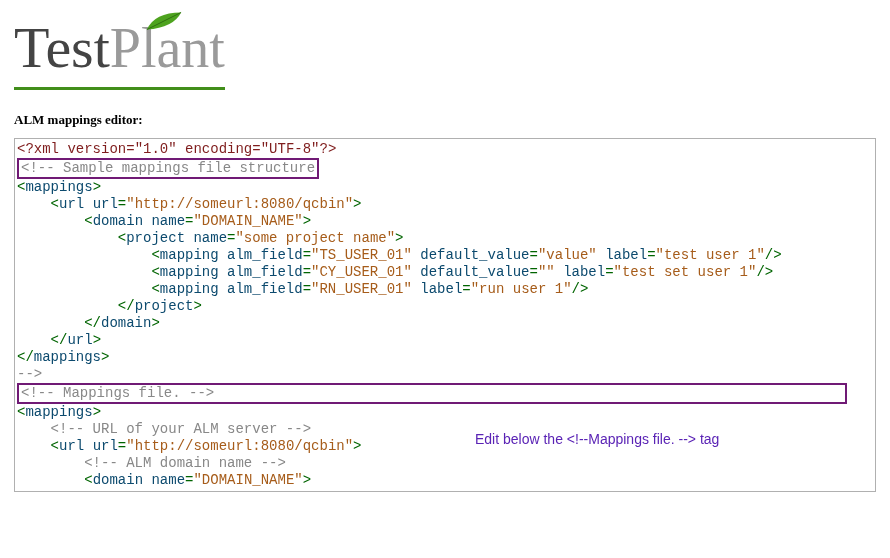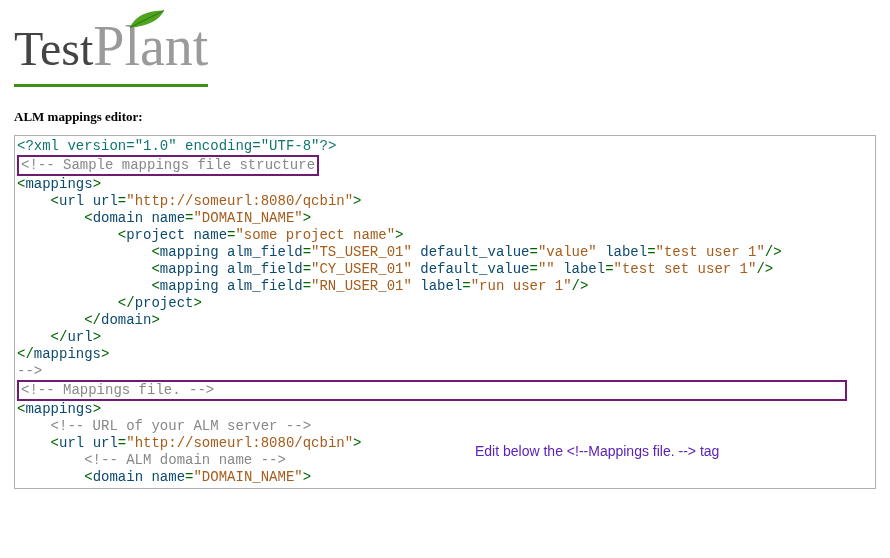--- a/index.html
+++ b/index.html
@@ -18,21 +18,21 @@
     display: inline-block;
     border-bottom: 3px solid #418e1a;
     padding-bottom: 6px;
     margin-bottom: 12px;
   }
   .logo-row {
     display: flex;
     align-items: baseline;
   }
   .logo-test {
-    font-size: 48px;
+    font-size: 58px;
     font-weight: 400;
     color: #444444;
     letter-spacing: 0px;
   }
   .logo-plant {
     font-size: 56px;
     font-weight: 400;
     color: #9a9a9a;
     letter-spacing: 0px;
     position: relative;
@@ -54,42 +54,41 @@
     padding: 2px 2px;
     font-family: "Courier New", monospace;
     font-size: 14px;
     line-height: 17px;
     position: relative;
     overflow: hidden;
   }
   .code-line {
     white-space: pre;
   }
-  .c-pi    { color: #0f766e; } 
+  .c-pi    { color: #7f1d1d; } 
   .c-com   { color: #888888; } 
   .c-tag   { color: #006400; } 
   .c-name  { color: #0c4a6e; } 
   .c-val   { color: #a65c1a; } 
   .hl-box {
     border: 2px solid #701a75;
     padding: 0 2px;
     display: inline-block;
   }
   .hl-box.wide {
     width: 830px;
     box-sizing: border-box;
   }
   .annotation {
     position: absolute;
     color: #5a23b5;
     font-family: Arial, sans-serif;
     font-size: 14px;
     left: 460px;
     top: 292px;
-    margin-top: 15px;
   }
 </style>
 </head>
 <body>
 
 <div class="page">
 
   <div class="logo">
     <div class="logo-row">
       <span class="logo-test">Test</span>

